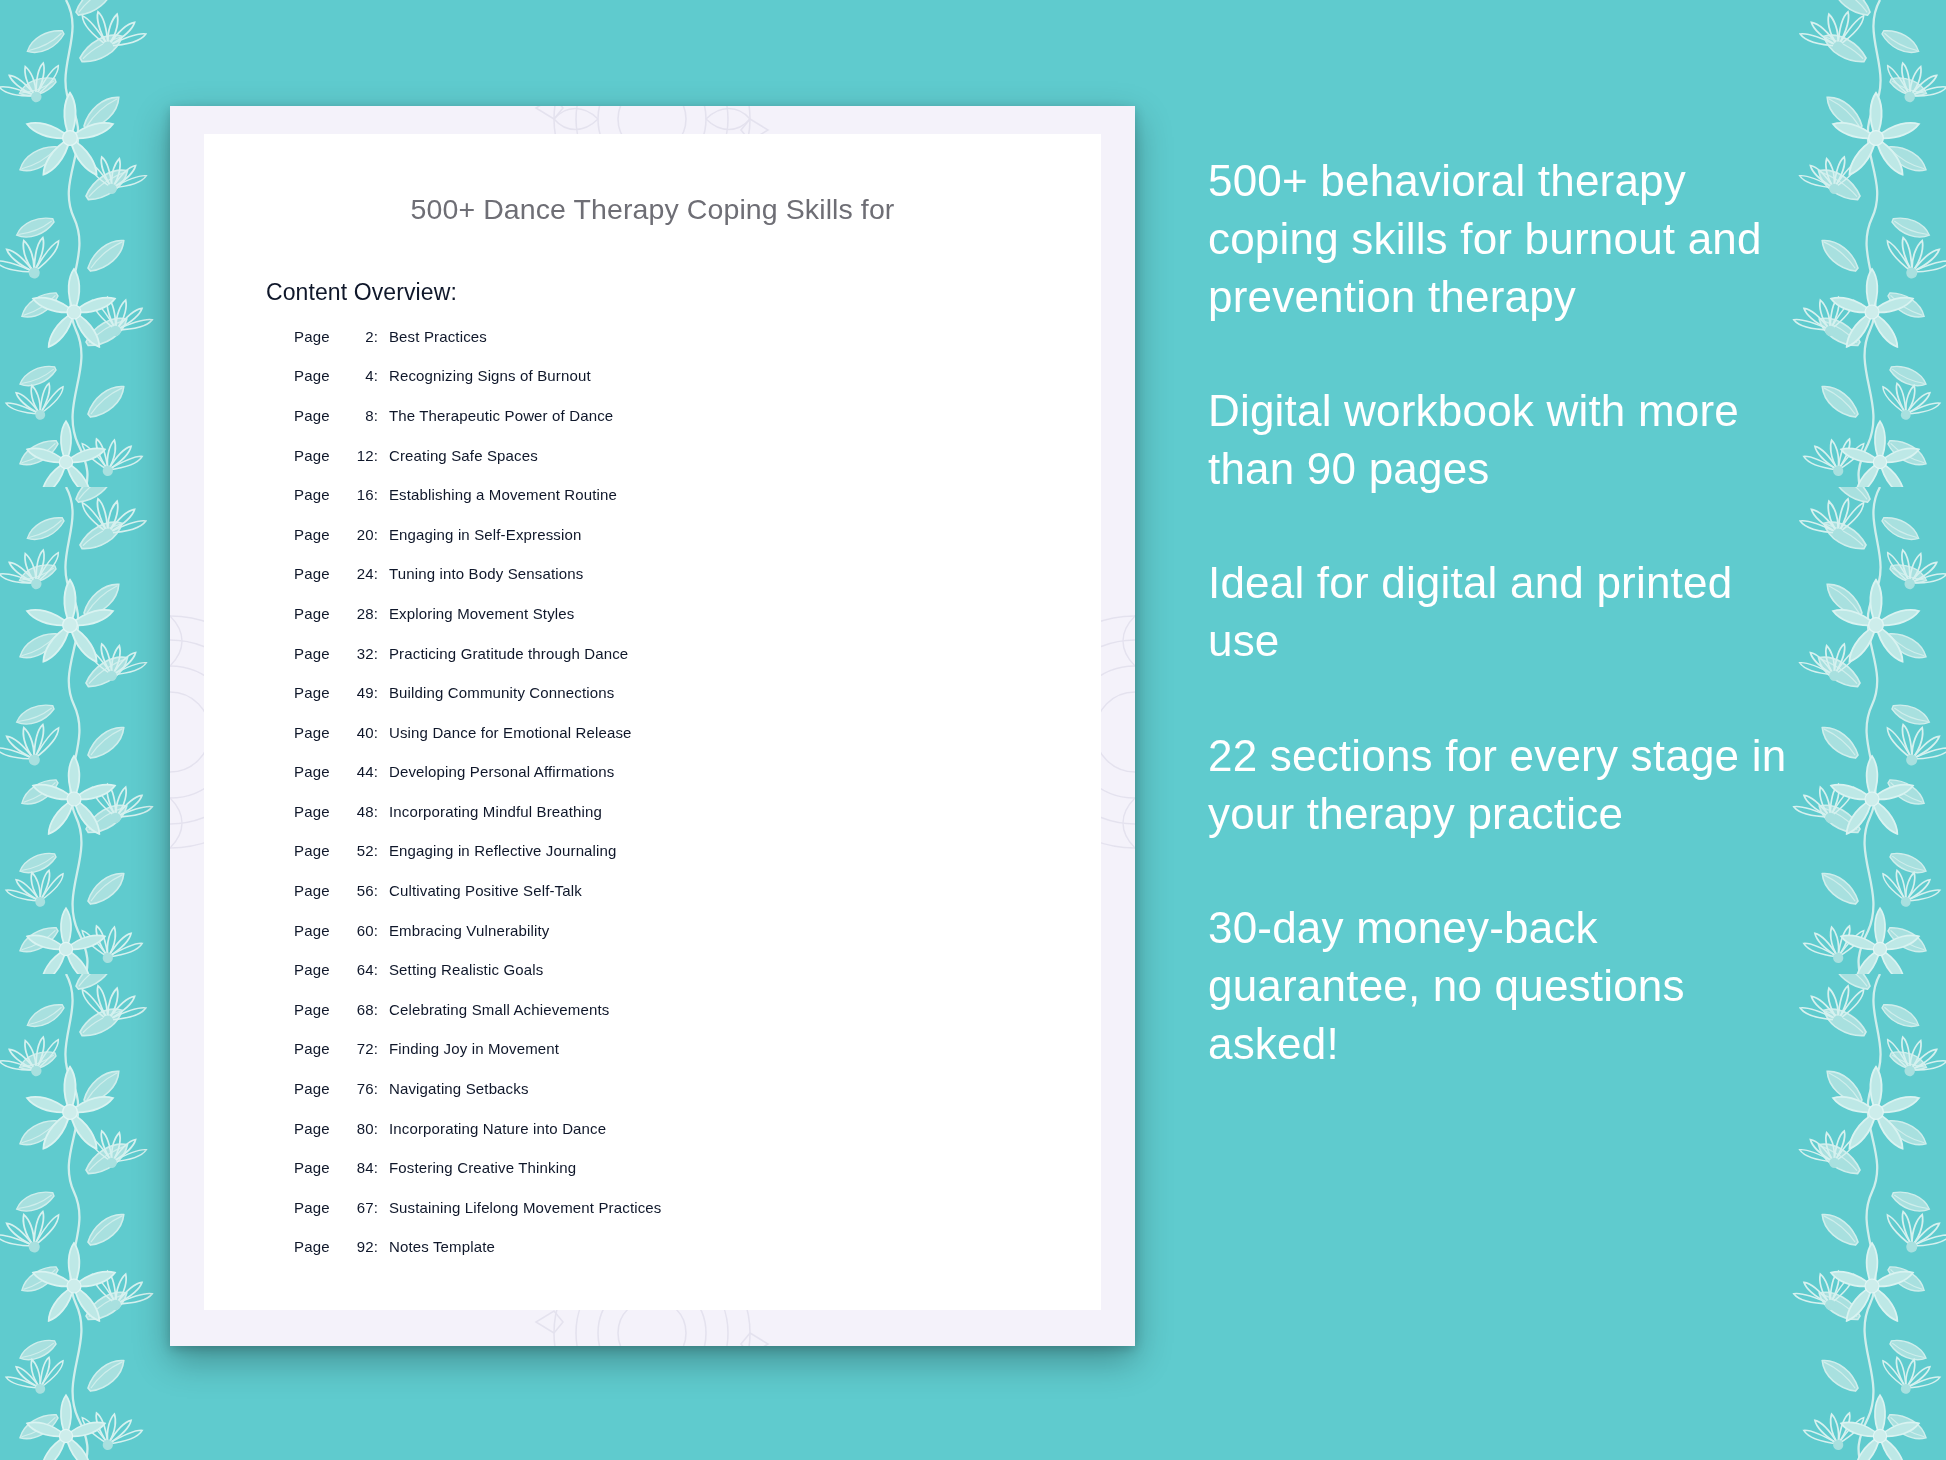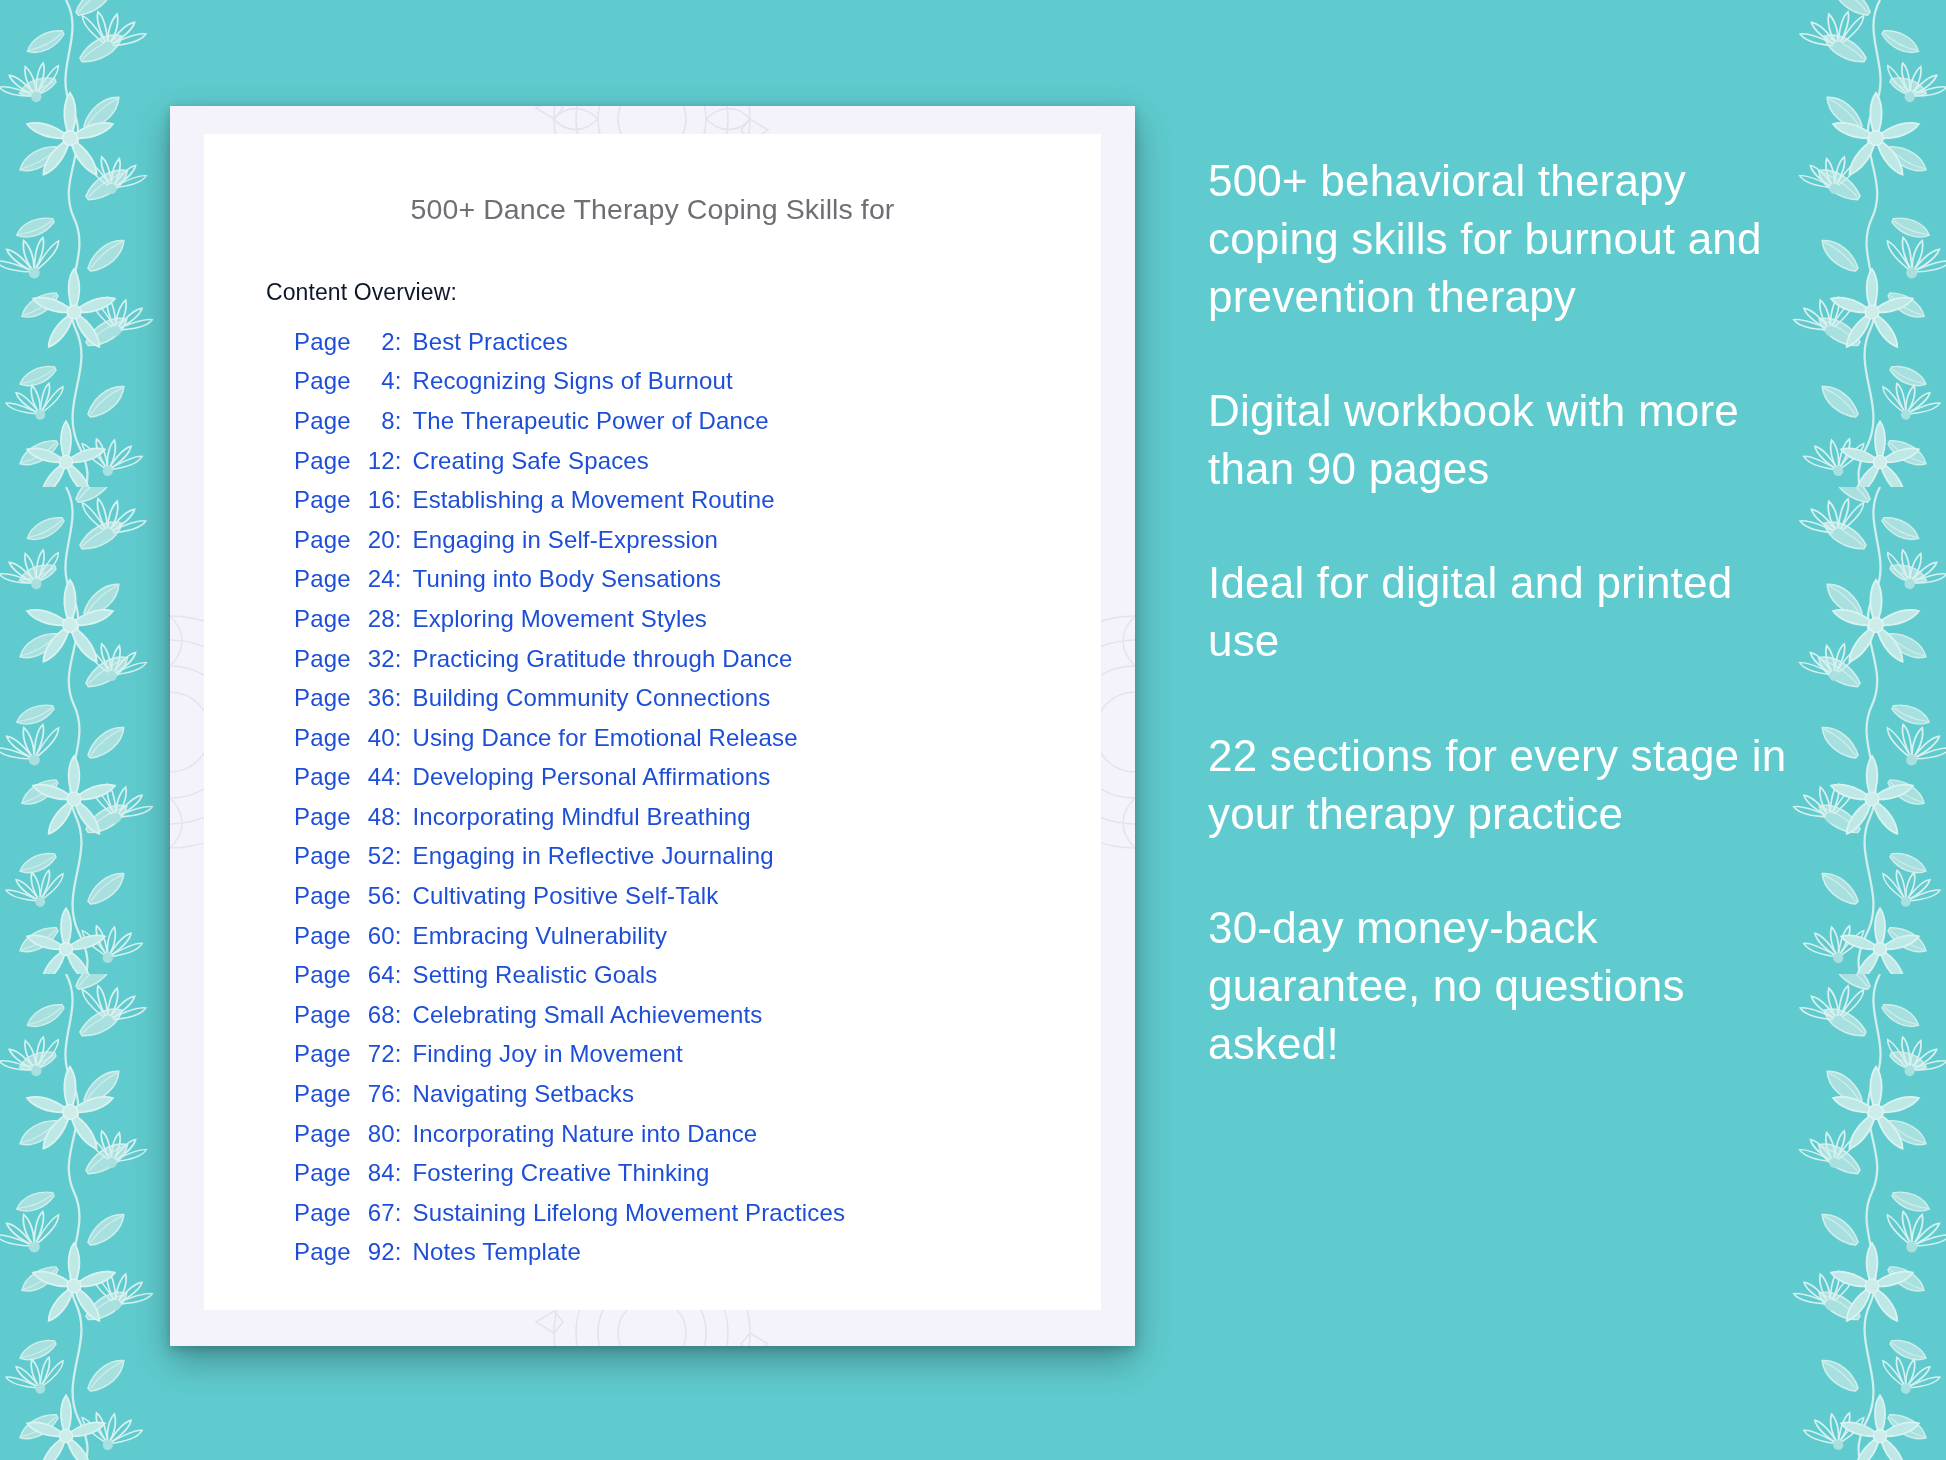--- a/index.html
+++ b/index.html
@@ -85,22 +85,22 @@
 
   .toc {
     margin-top:22px;
     margin-left:90px;
     list-style:none;
   }
   .toc-row {
     display:flex;
     align-items:baseline;
     height:39.6px;
-    font-size:24px;
-    color:#1d4ed8;
+    font-size:15px;
+    color:#0f172a;
     letter-spacing:0.15px;
   }
   .toc-word {
     display:inline-block;
   }
   .toc-num {
     display:inline-block;
     width:38px;
     text-align:right;
     margin-left:6px;
@@ -463,21 +463,21 @@
           <span class="toc-label">Exploring Movement Styles</span>
         </li>
         <li class="toc-row">
           <span class="toc-word">Page</span>
           <span class="toc-num">32</span>
           <span class="toc-colon">:</span>
           <span class="toc-label">Practicing Gratitude through Dance</span>
         </li>
         <li class="toc-row">
           <span class="toc-word">Page</span>
-          <span class="toc-num">36</span>
+          <span class="toc-num">49</span>
           <span class="toc-colon">:</span>
           <span class="toc-label">Building Community Connections</span>
         </li>
         <li class="toc-row">
           <span class="toc-word">Page</span>
           <span class="toc-num">40</span>
           <span class="toc-colon">:</span>
           <span class="toc-label">Using Dance for Emotional Release</span>
         </li>
         <li class="toc-row">

